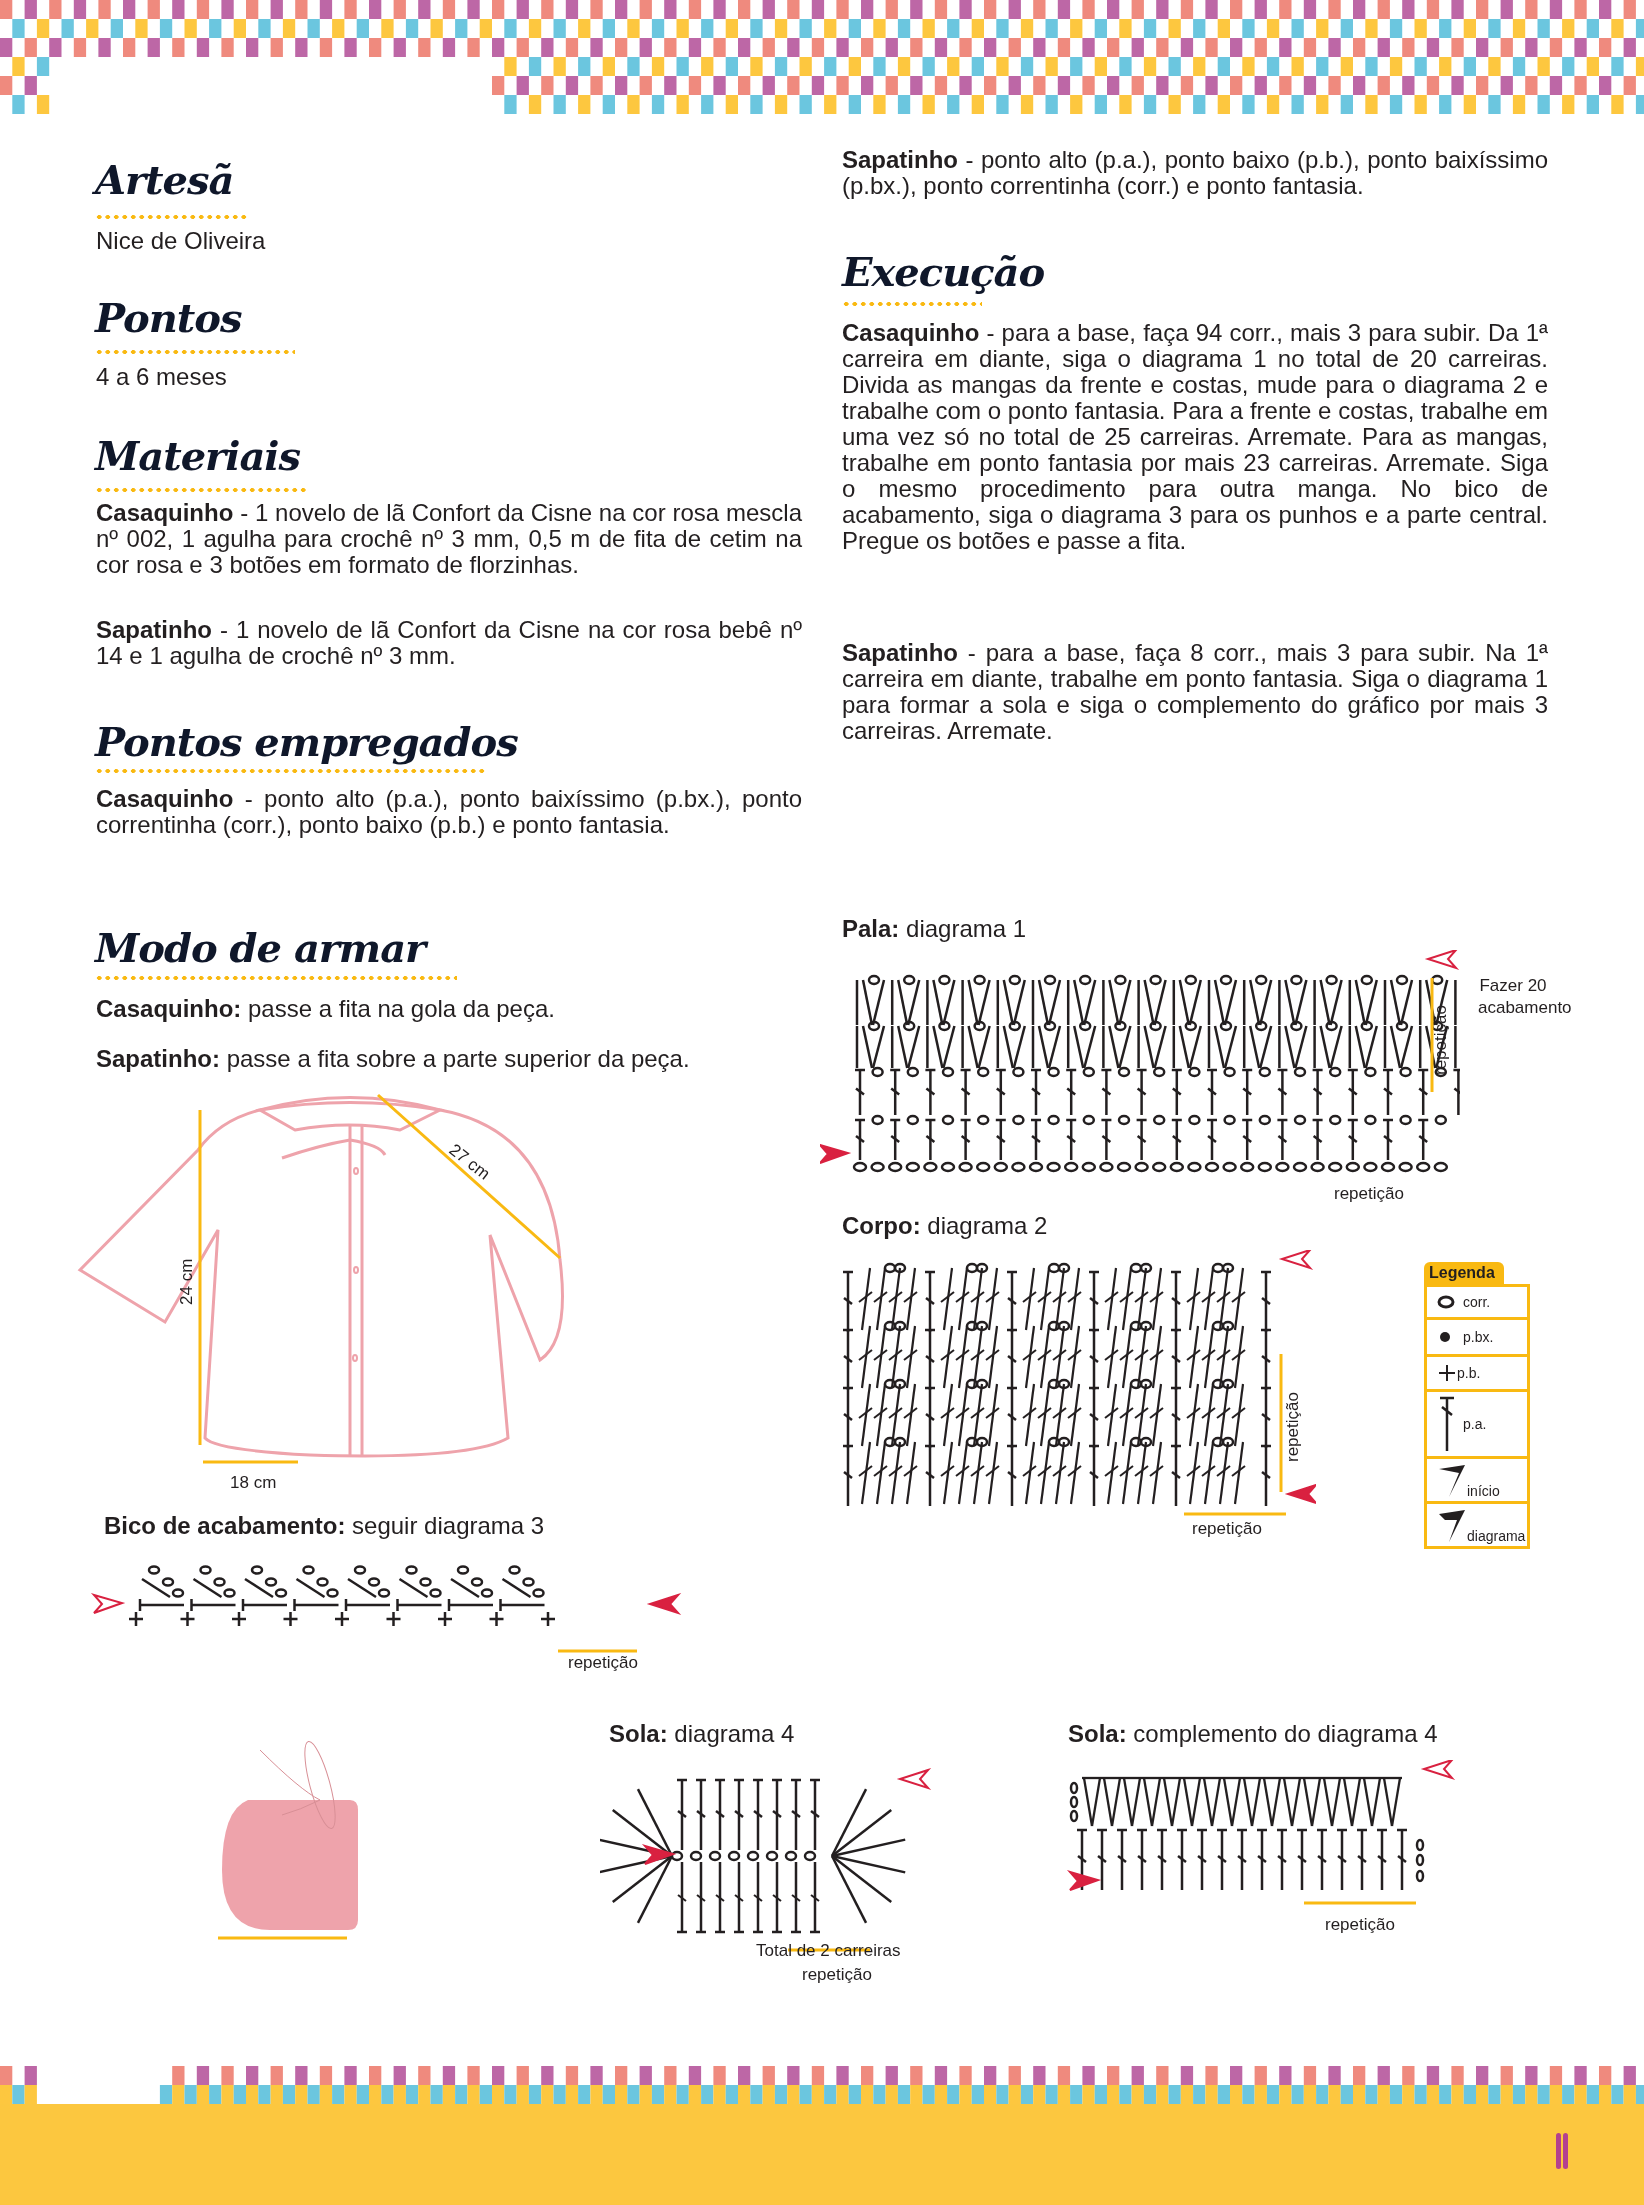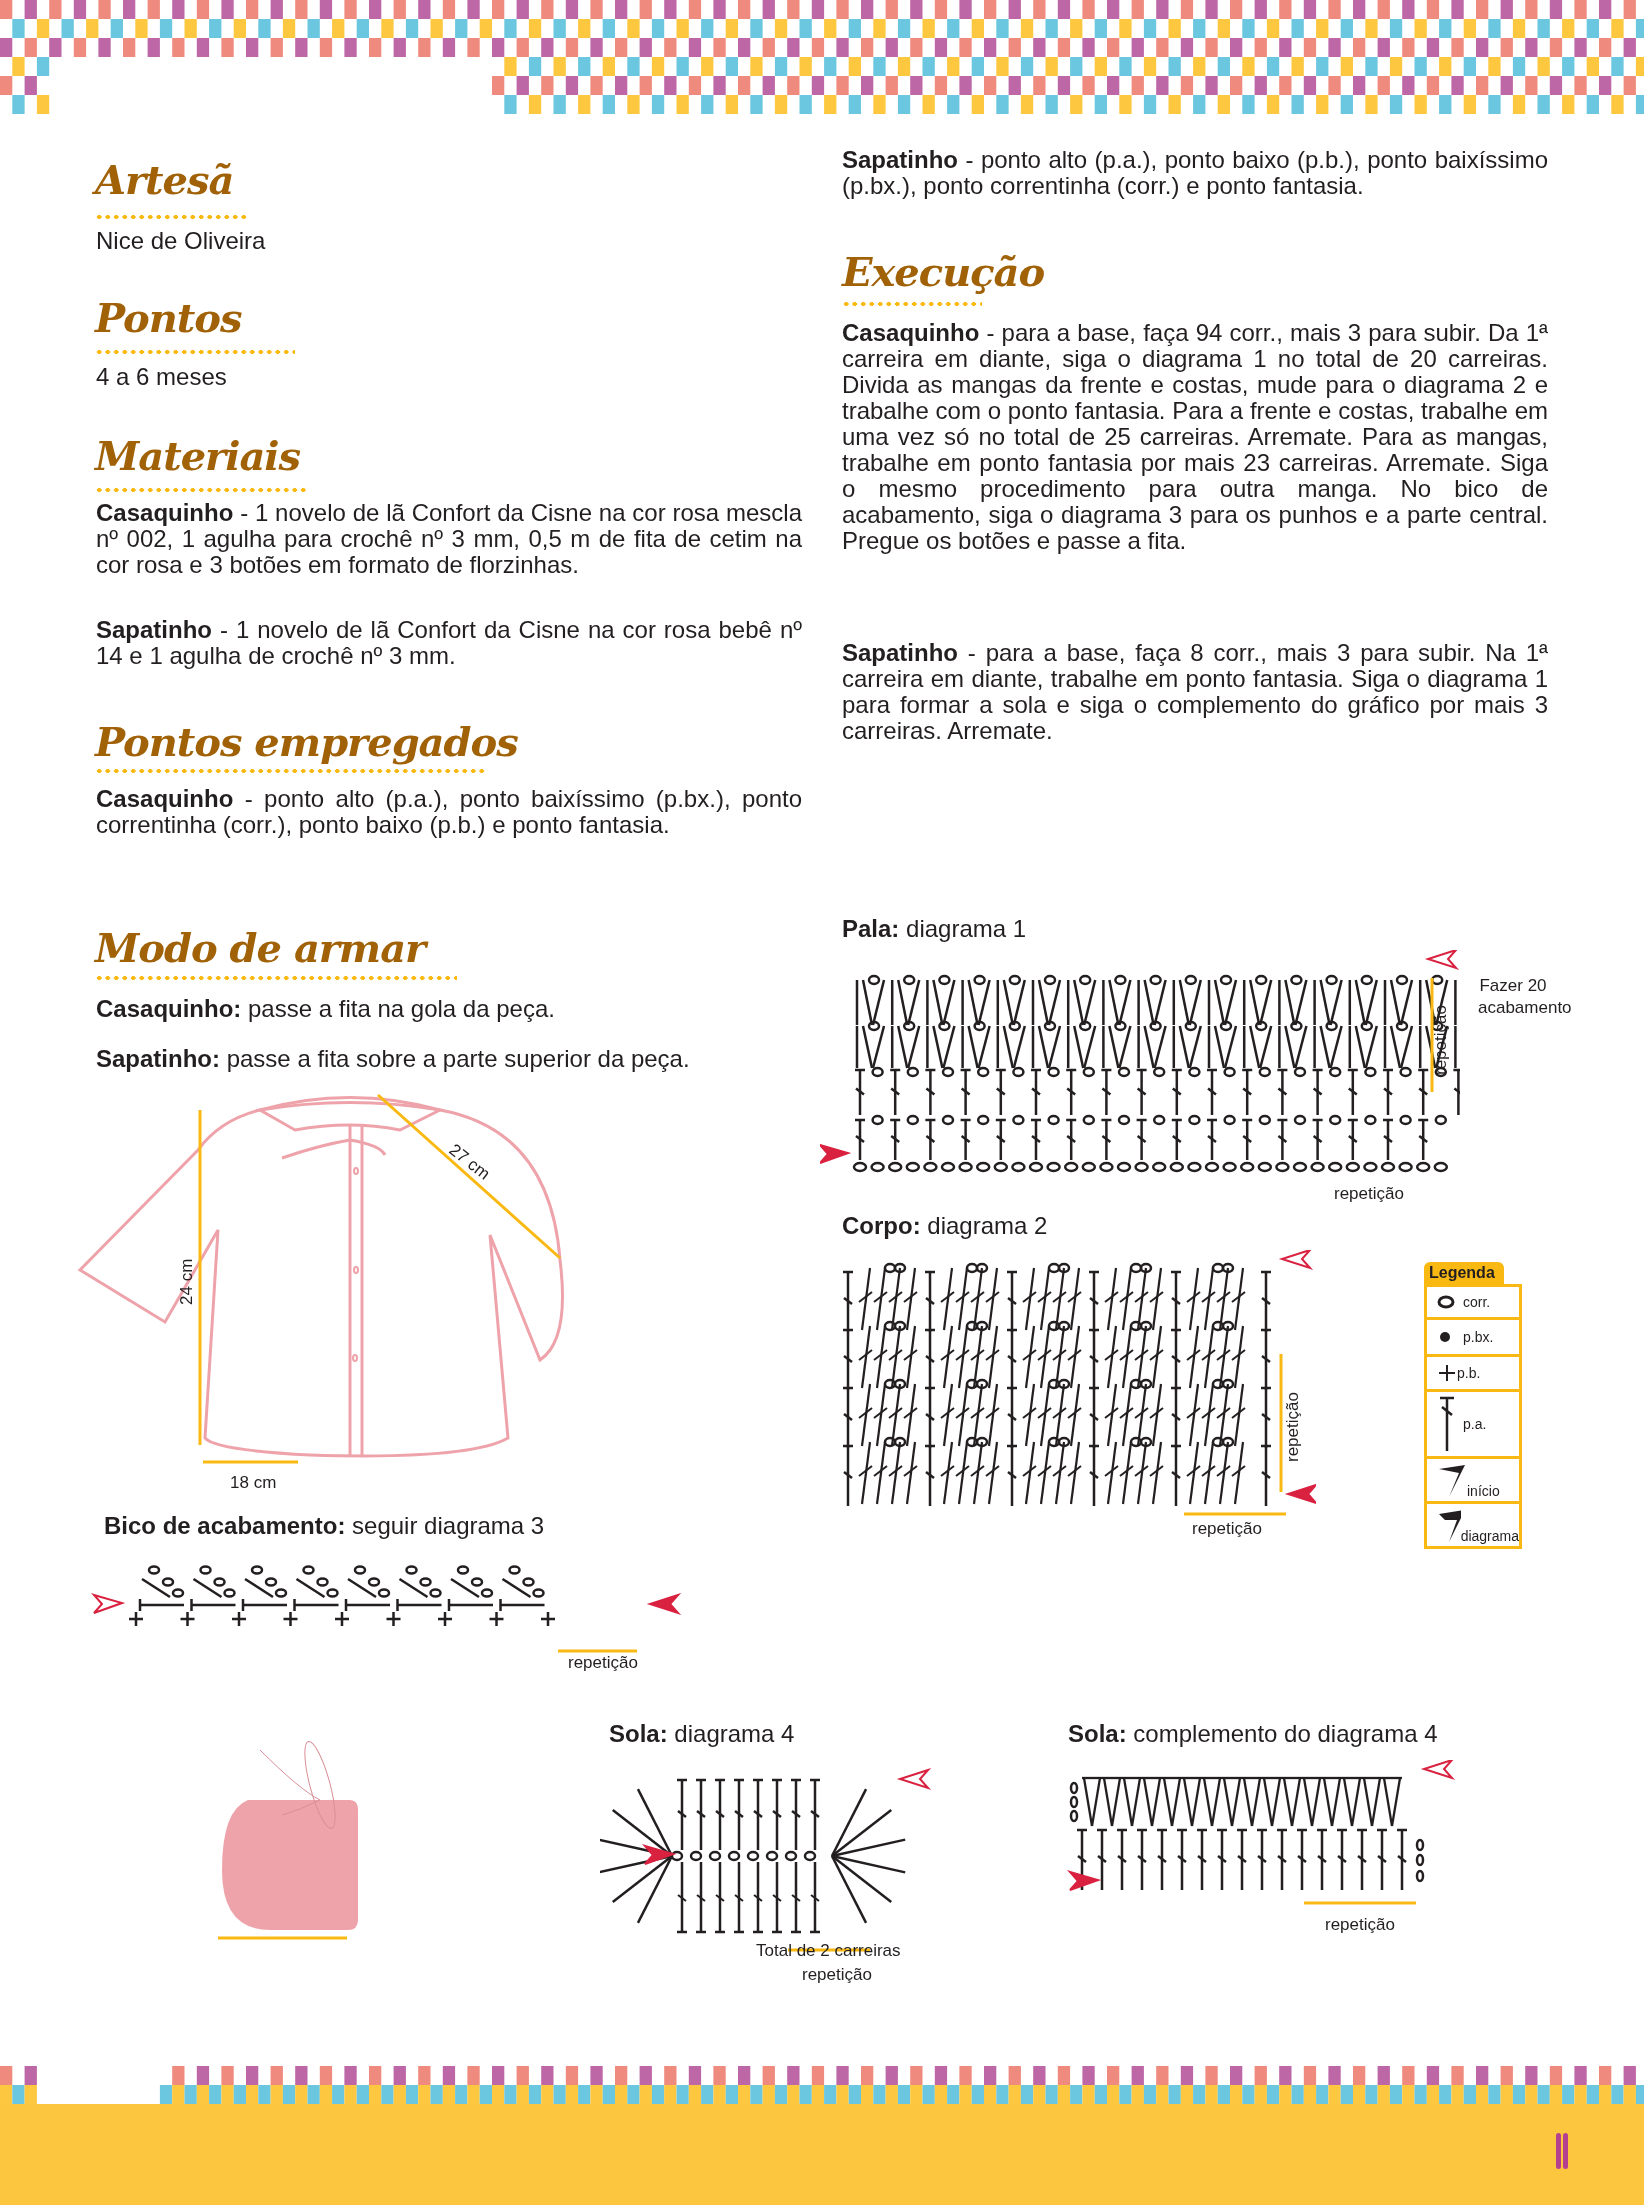--- a/index.html
+++ b/index.html
@@ -1,30 +1,30 @@
 <!DOCTYPE html>
 <html><head>
 <meta charset="utf-8">
 <style>
   html,body{margin:0;padding:0;}
   body{width:1644px;height:2205px;position:relative;background:#fff;overflow:hidden;
        font-family:"Liberation Sans", sans-serif;color:#231f20;}
   .abs{position:absolute;}
   .checker{position:absolute;left:0;top:0;}
   .h-script{position:absolute;font-family:"DejaVu Serif", serif;font-style:italic;font-weight:bold;
-            color:#a16207;font-size:40px;letter-spacing:-1px;line-height:1;}
+            color:#0f172a;font-size:40px;letter-spacing:-1px;line-height:1;}
   .dots{position:absolute;height:4px;
         background-image:radial-gradient(circle,#f9b912 2px,transparent 2.4px);
         background-size:8.5px 4px;background-repeat:repeat-x;}
   .txt{position:absolute;font-size:24px;line-height:26px;color:#231f20;}
   .txt b{font-weight:bold;}
   .just{text-align:justify;}
   .small{font-size:17px;line-height:22px;position:absolute;color:#231f20;}
   .lbl{font-size:24px;position:absolute;}
-  .legend{position:absolute;left:1424px;top:1262px;width:98px;}
+  .legend{position:absolute;left:1424px;top:1262px;width:106px;}
   .legend-tab{background:#f9b912;color:#231f20;font-size:16px;font-weight:bold;padding:2px 5px;
               width:70px;border-radius:6px 6px 0 0;}
   .legend-box{border:3px solid #f9b912;}
   .legend-row{border-bottom:3px solid #f9b912;display:flex;align-items:center;padding-left:10px;
               font-size:14px;}
   .legend-row:last-child{border-bottom:none;}
   .footer{position:absolute;left:0;top:2104px;width:1644px;height:101px;background:#fcc73f;}
   .pagenum{position:absolute;left:1555px;top:2133px;}
 </style>
 </head>

